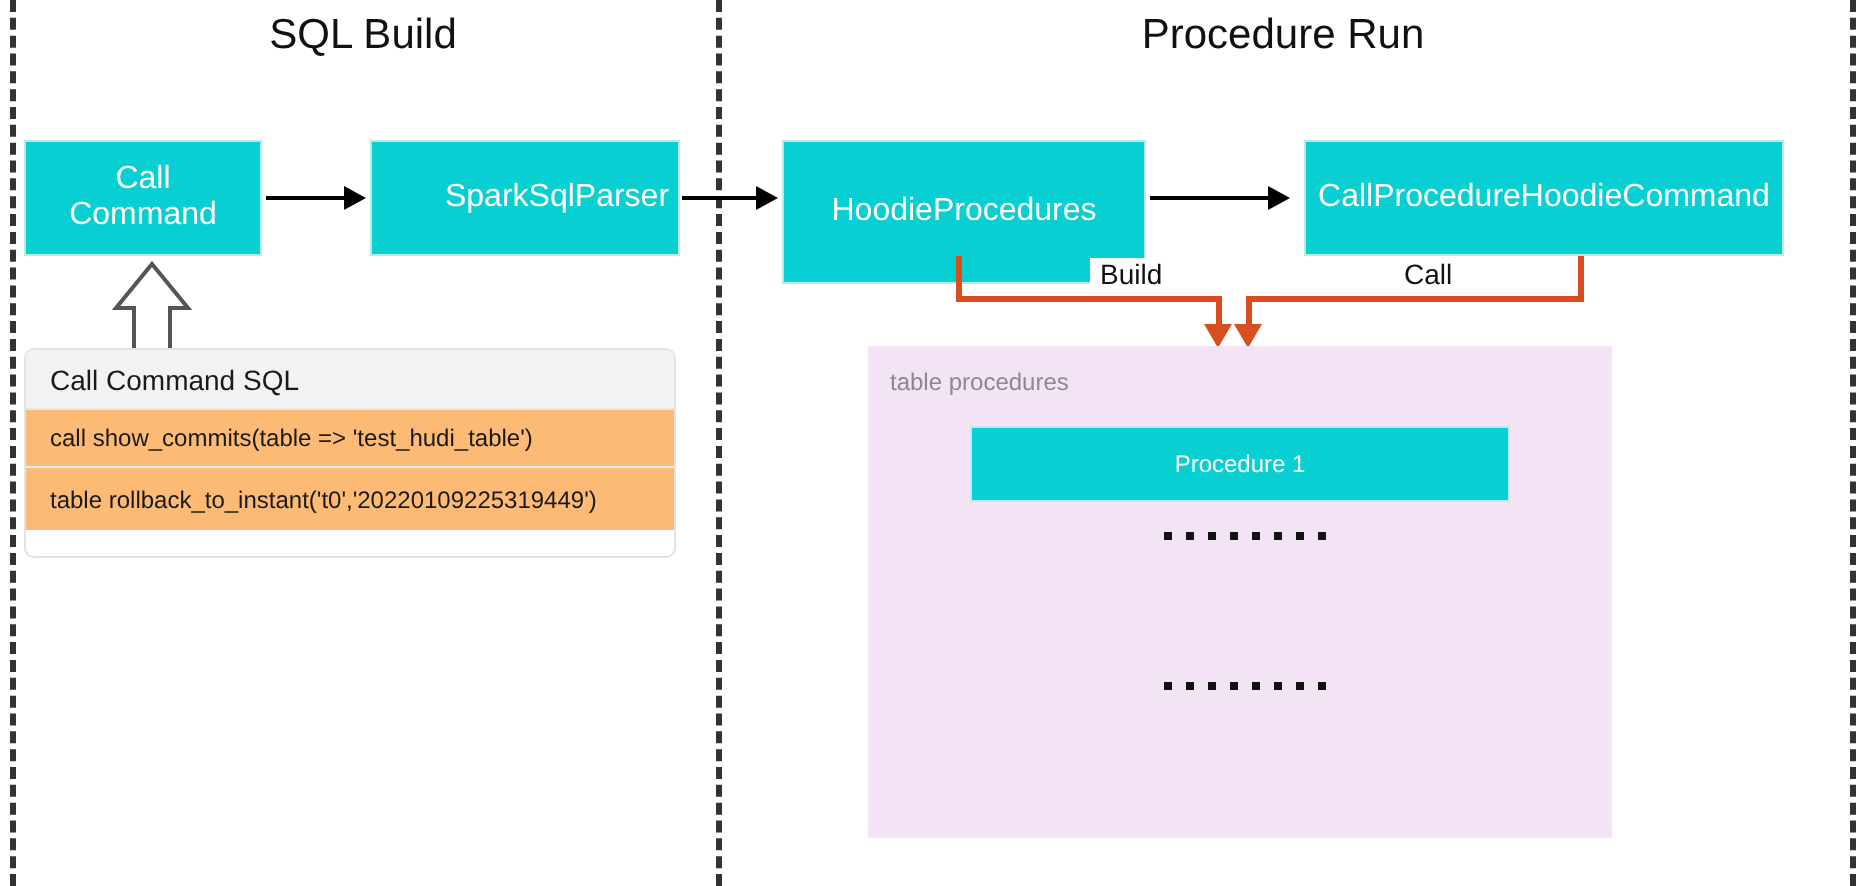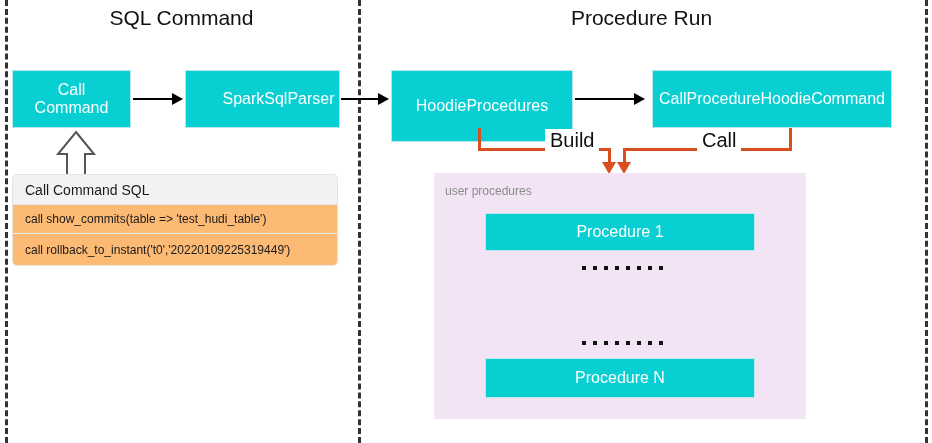--- a/index.html
+++ b/index.html
@@ -112,21 +112,21 @@
   .oh { position: absolute; height: 0; border-top: 3px solid #D94E1F; }
   .ohead {
     position: absolute;
     width: 0; height: 0;
     border-left: 7px solid transparent;
     border-right: 7px solid transparent;
     border-top: 12px solid #D94E1F;
   }
   .olabel {
     position: absolute;
-    font-size: 20px;
+    font-size: 14px;
     color: #111111;
     background: #ffffff;
     padding: 0 5px;
     white-space: nowrap;
   }
 
   
   .panel {
     position: absolute;
     background: #F2E3F4;
@@ -140,21 +140,21 @@
   }
   .procbox {
     position: absolute;
     background: #08CFD1;
     border: 1px solid #bfe9ea;
     box-sizing: border-box;
     display: flex;
     align-items: center;
     justify-content: center;
     color: #ffffff;
-    font-size: 16px;
+    font-size: 12px;
     white-space: nowrap;
   }
   .dots {
     position: absolute;
     display: flex;
     gap: 7px;
   }
   .dots i {
     display: block;
     width: 4px;
@@ -164,44 +164,44 @@
 </style>
 </head>
 <body>
 
 <div id="canvas">
 
   <div class="vdash" style="left:5px;"></div>
   <div class="vdash" style="left:358px;"></div>
   <div class="vdash" style="left:925px;"></div>
 
-  <div class="section-title" style="left:5px; top:6px; width:353px;">SQL Command</div>
+  <div class="section-title" style="left:5px; top:6px; width:353px;">SQL Build</div>
   <div class="section-title" style="left:358px; top:6px; width:567px;">Procedure Run</div>
 
   <div class="tealbox" style="left:12px; top:70px; width:119px; height:58px;">Call
 Command</div>
 
   <div class="blackline" style="left:133px; top:98px; width:40px;"></div>
   <div class="blackhead" style="left:172px; top:93px;"></div>
 
   <div class="tealbox" style="left:185px; top:70px; width:155px; height:58px;padding-left:32px;">SparkSqlParser</div>
 
   <div class="blackline" style="left:341px; top:98px; width:38px;"></div>
   <div class="blackhead" style="left:378px; top:93px;"></div>
 
   <div class="uparrow" style="left:55px; top:130px; width:42px; height:48px;">
     <svg width="42" height="48" viewBox="0 0 42 48">
       <polygon points="21,2 39,24 30,24 30,46 12,46 12,24 3,24" fill="#ffffff" stroke="#555555" stroke-width="2" stroke-linejoin="miter"></polygon>
     </svg>
   </div>
 
-  <div class="sqltable" style="left:12px; top:174px; width:326px; height:92px;">
+  <div class="sqltable" style="left:12px; top:174px; width:326px; height:105px;">
     <div class="hdr">Call Command SQL</div>
     <div class="row">call show_commits(table =&gt; 'test_hudi_table')</div>
-    <div class="row last">call rollback_to_instant('t0','20220109225319449')</div>
+    <div class="row last">table rollback_to_instant('t0','20220109225319449')</div>
   </div>
 
   <div class="tealbox" style="left:391px; top:70px; width:182px; height:72px;">HoodieProcedures</div>
 
   <div class="blackline" style="left:575px; top:98px; width:60px;"></div>
   <div class="blackhead" style="left:634px; top:93px;"></div>
 
   <div class="tealbox" style="left:652px; top:70px; width:240px; height:58px;">CallProcedureHoodieCommand</div>
 
   <div class="ov" style="left:478px; top:128px; height:22px;"></div>
@@ -210,21 +210,21 @@
   <div class="ohead" style="left:602px; top:162px;"></div>
   <div class="olabel" style="left:545px; top:129px;">Build</div>
 
   <div class="ov" style="left:789px; top:128px; height:22px;"></div>
   <div class="oh" style="left:623px; top:148px; width:169px;"></div>
   <div class="ov" style="left:623px; top:148px; height:18px;"></div>
   <div class="ohead" style="left:617px; top:162px;"></div>
   <div class="olabel" style="left:697px; top:129px;">Call</div>
 
   <div class="panel" style="left:434px; top:173px; width:372px; height:246px;"></div>
-  <div class="panel-label" style="left:445px; top:184px;">user procedures</div>
+  <div class="panel-label" style="left:445px; top:184px;">table procedures</div>
 
   <div class="procbox" style="left:485px; top:213px; width:270px; height:38px;">Procedure 1</div>
 
   <div class="dots" style="left:582px; top:266px;">
     <i></i>
       <i></i>
       <i></i>
       <i></i>
       <i></i>
       <i></i>
@@ -237,15 +237,14 @@
     <i></i>
       <i></i>
       <i></i>
       <i></i>
       <i></i>
       <i></i>
       <i></i>
       <i></i>
   </div>
 
-  <div class="procbox" style="left:485px; top:358px; width:270px; height:40px;">Procedure N</div>
 
 </div>
 
 </body></html>

